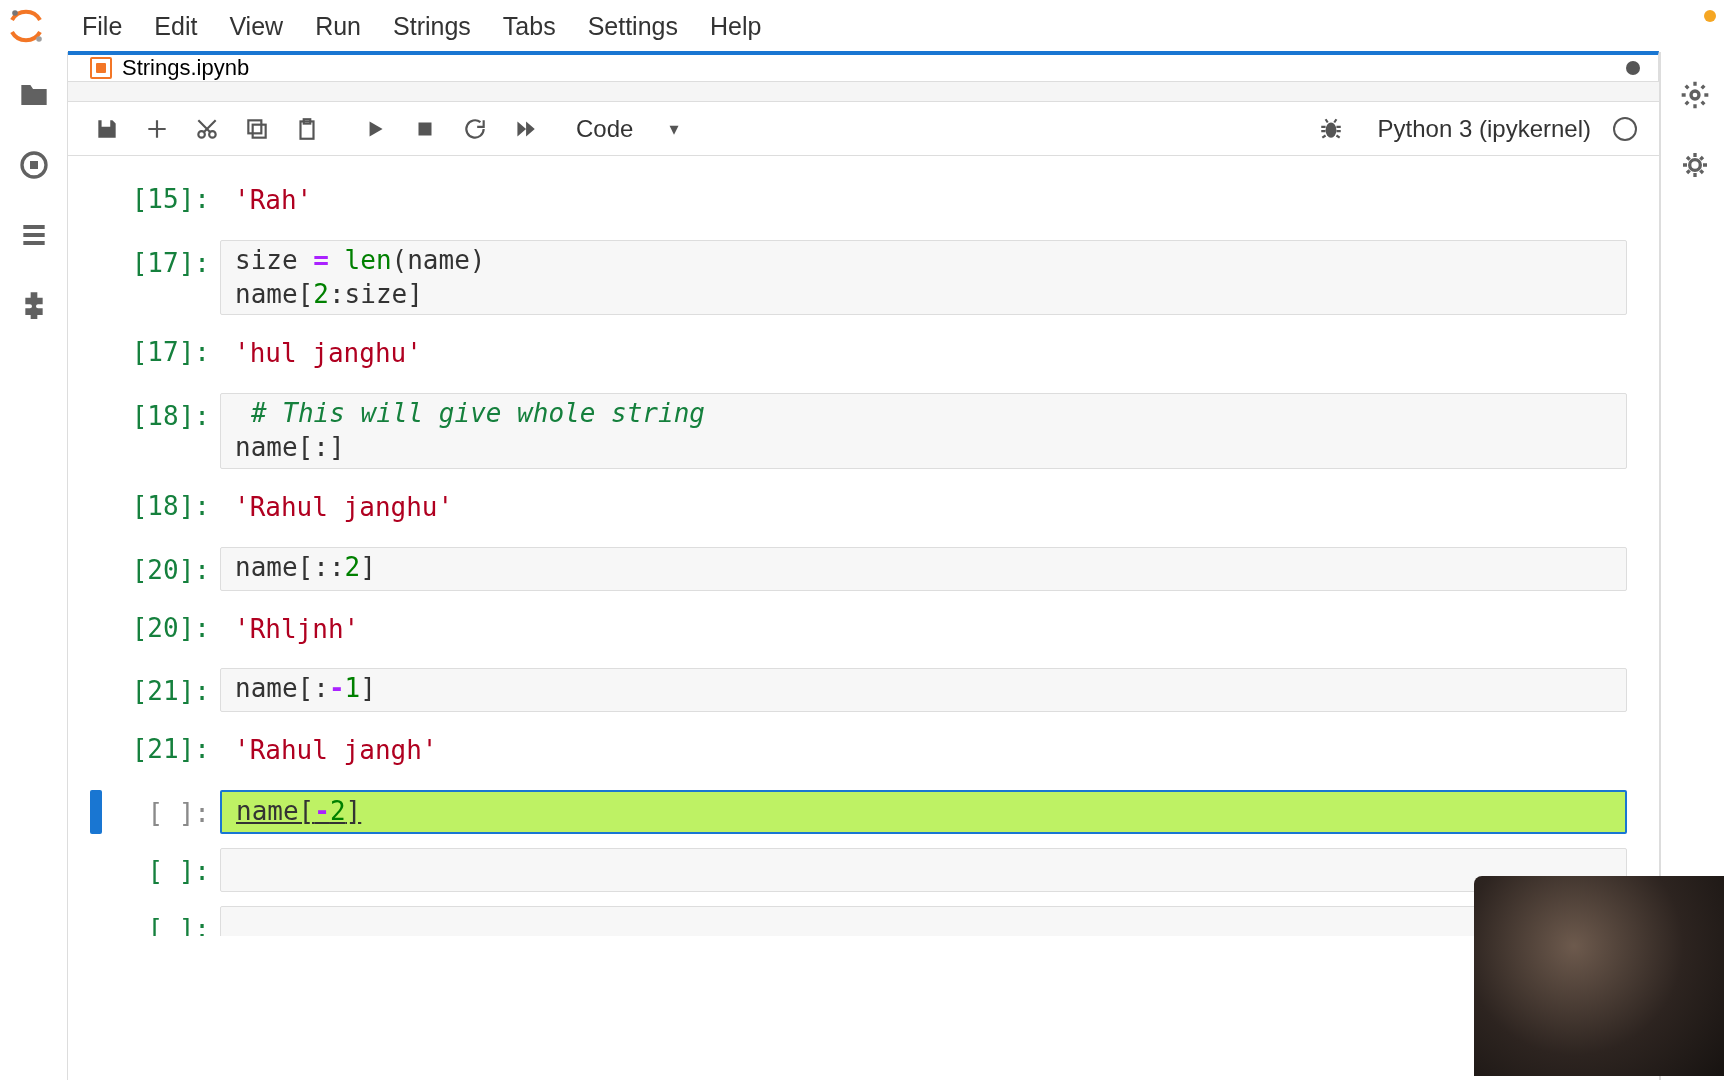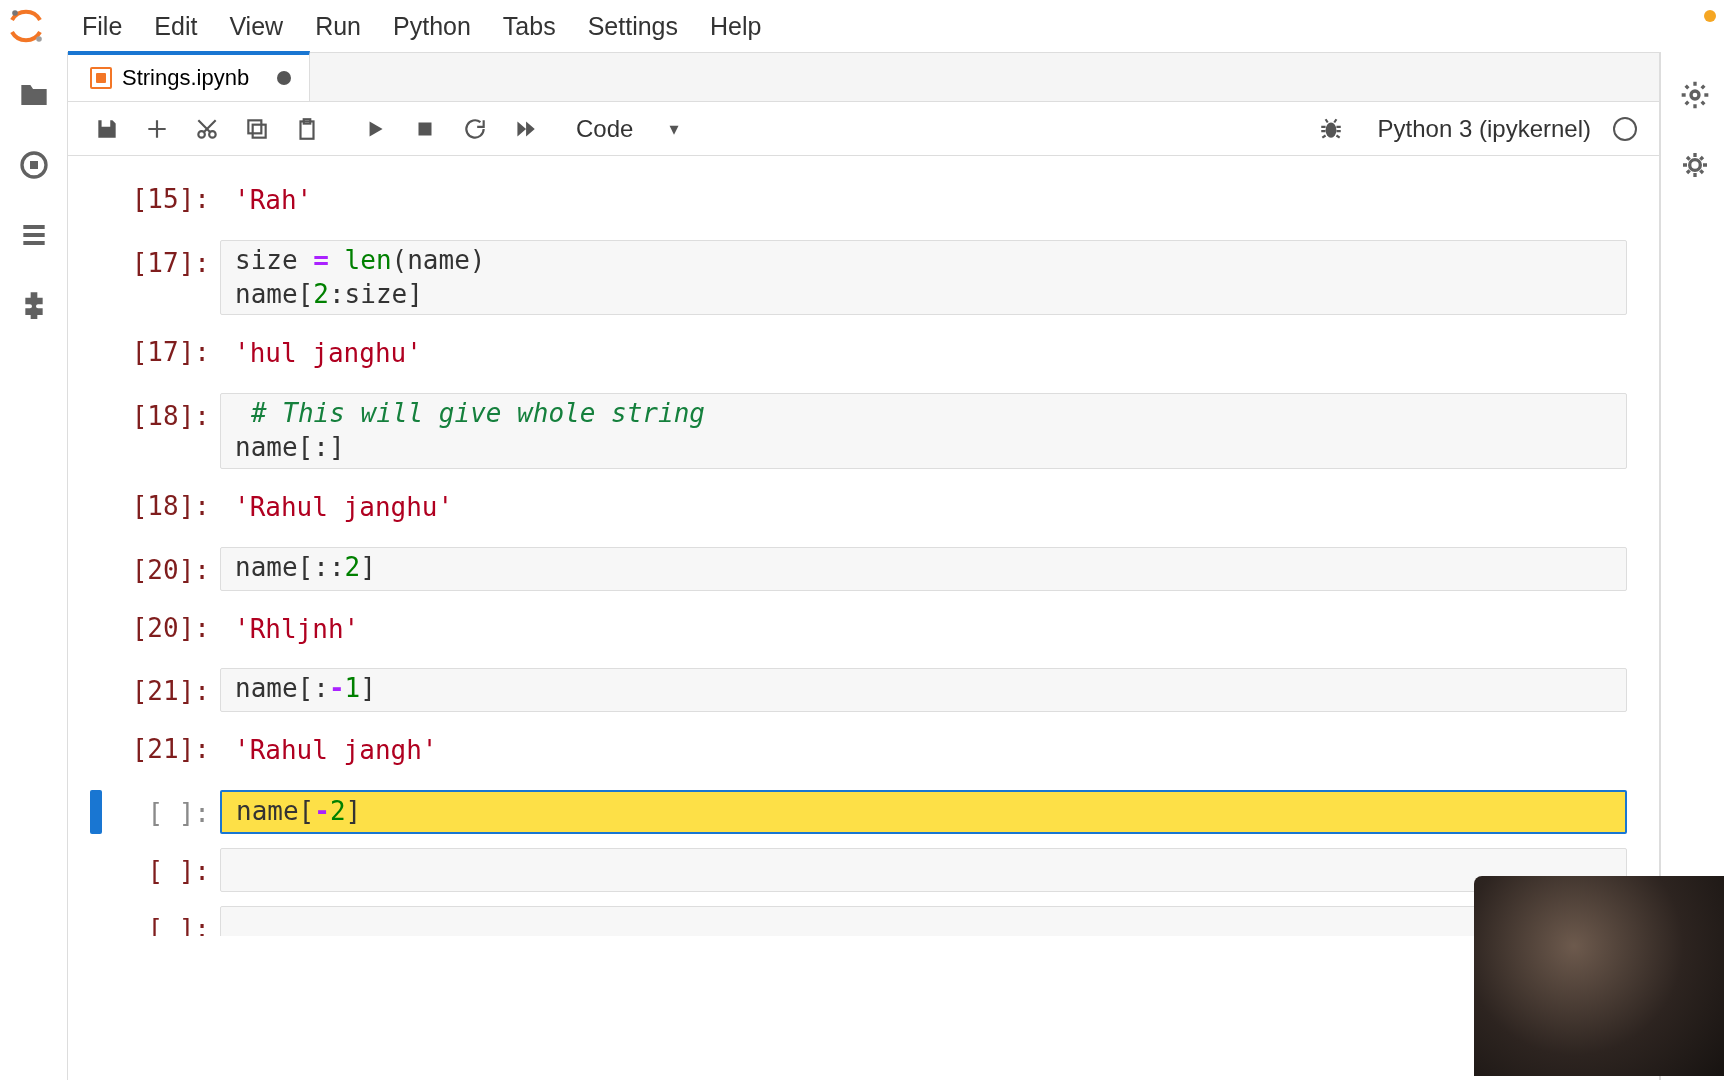--- a/index.html
+++ b/index.html
@@ -67,20 +67,21 @@
     border-right: 1px solid #ddd;
   }
 
   
   .tabstrip {
     display:flex;
     height: 50px;
     border-bottom: 1px solid #ddd;
     align-items:stretch;
     background:#fff;
+    flex-direction:column;
   }
   .tab {
     display:flex;align-items:center;
     gap:10px;
     padding: 0 60px 0 22px;
     border-right:1px solid #ddd;
     border-top: 4px solid #1976d2;
     font-size:22px;
     position:relative;
     margin-top:-1px;
@@ -133,21 +134,21 @@
     padding: 12px 32px 12px 22px;
     font-family: "DejaVu Sans Mono", Menlo, Consolas, monospace;
     font-size:26px;
     color:#333;
   }
   .cell{ margin: 8px 0 14px 0; }
   .row{ display:flex; align-items:flex-start; }
   .prompt{
     width:118px; flex:none;
     text-align:right;
-    color:#7f1d1d;
+    color:#15803d;
     padding: 8px 10px 0 0;
     font-size:26px;
     white-space:nowrap;
   }
   .cellbody{
     flex:1;
     background:#f7f7f7;
     border:1px solid #ddd;
     border-radius:2px;
     padding:3px 14px;
@@ -158,21 +159,22 @@
   .cellbody.out{
     background:transparent;border:none;padding:8px 14px;
   }
   .cell.active .leftbar{
     width:12px;background:#1976d2;flex:none;margin-right:0;
     align-self:stretch;border-radius:2px;
   }
   .cell .leftbar{width:12px;flex:none;margin-right:0;}
   .cell.active .cellbody{
     border:2px solid #1976d2;
-    background:#fde047;
+    background:#bef264;
+    text-decoration:underline;
   }
   .cell.active .prompt{ color:#8a8a8a; }
   .tok-builtin{color:#008000;}
   .tok-num{color:#008000;}
   .tok-op{color:#aa22ff;font-weight:600;}
   .tok-str{color:#b00020;}
   .tok-cm{color:#15803d;font-style:italic;margin-left:16px;}
 
   
   .webcam{
@@ -197,21 +199,21 @@
       <path d="M6 26 A16 16 0 0 0 34 26" stroke="#f37626"></path>
       <circle cx="9" cy="7" r="2.8" fill="#767677" stroke="none"></circle>
       <circle cx="33" cy="33" r="2.8" fill="#9e9e9e" stroke="none"></circle>
     </g>
       </svg>
   </div>
   <div class="menu-item">File</div>
   <div class="menu-item">Edit</div>
   <div class="menu-item">View</div>
   <div class="menu-item">Run</div>
-  <div class="menu-item">Python</div>
+  <div class="menu-item">Strings</div>
   <div class="menu-item">Tabs</div>
   <div class="menu-item">Settings</div>
   <div class="menu-item">Help</div>
 </div>
 <div class="topright-dot"></div>
 
 <div class="shell">
 
   <div class="left-rail">
     <div class="rail-icon">

